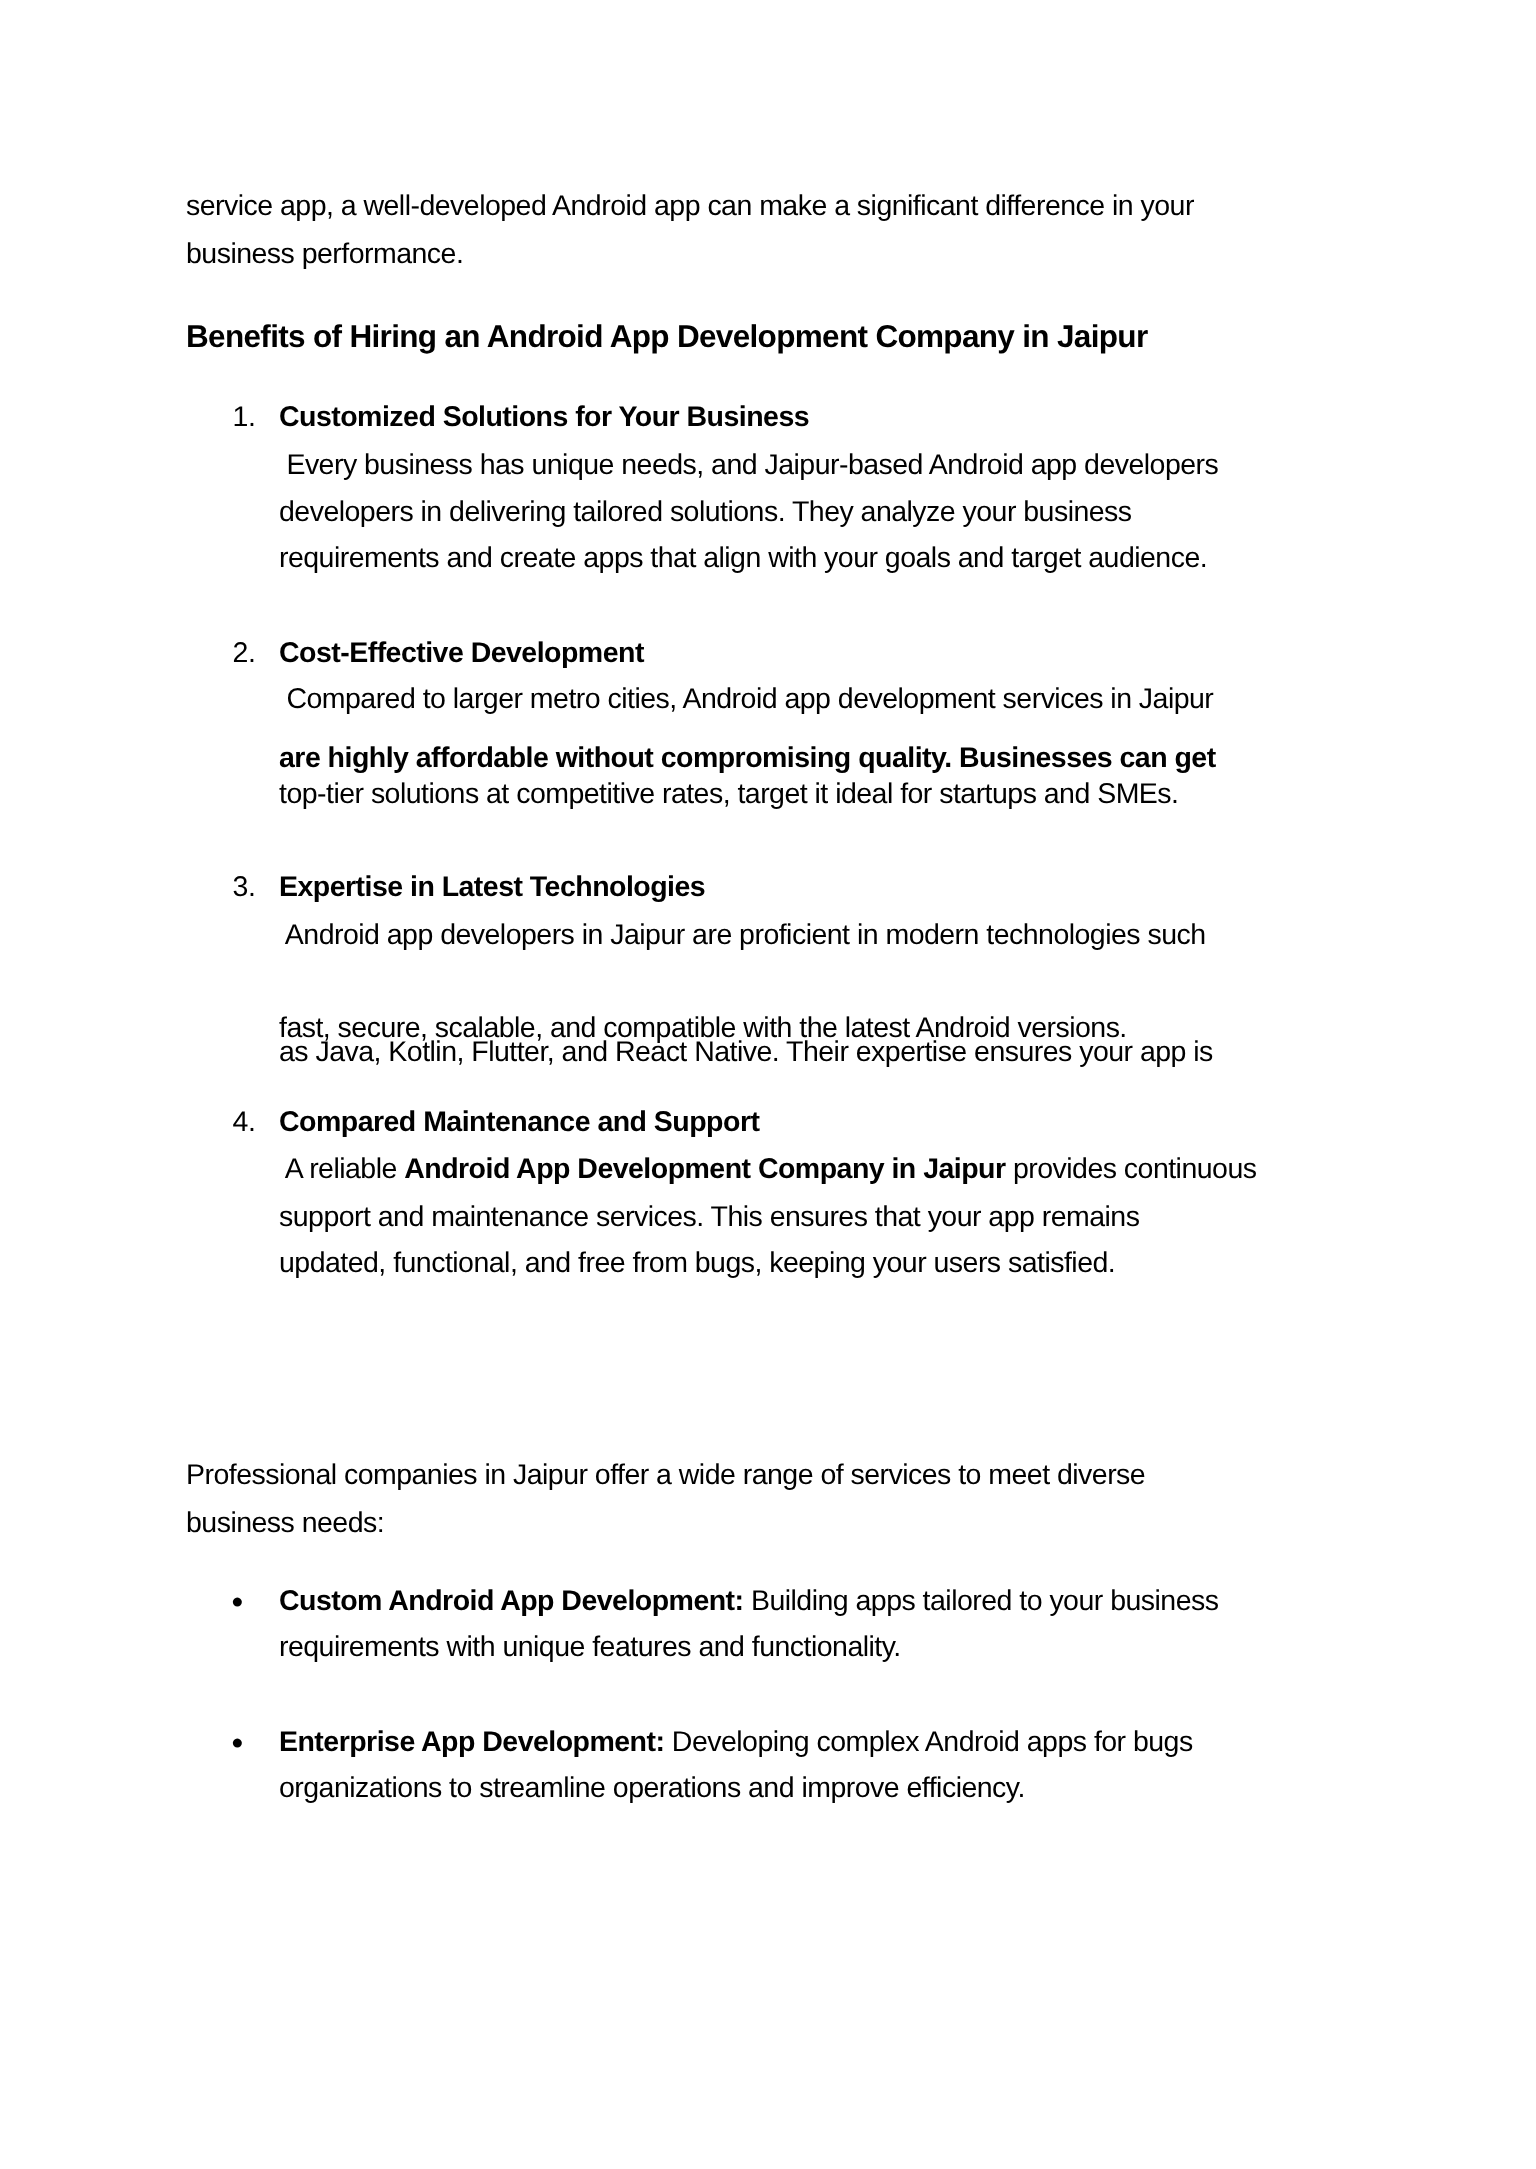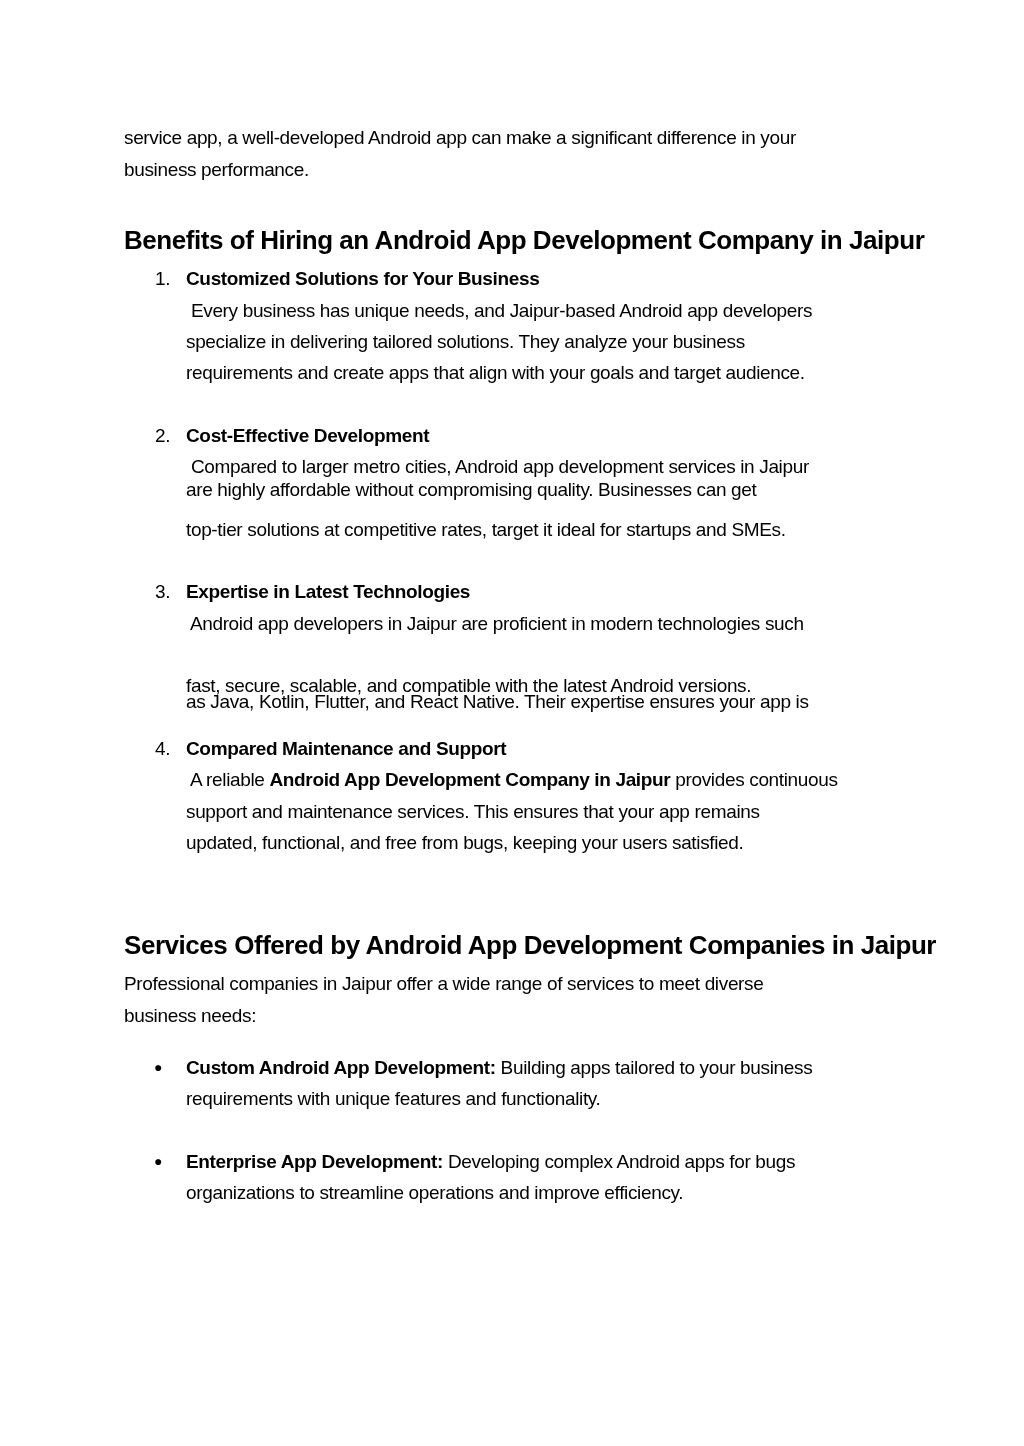--- a/index.html
+++ b/index.html
@@ -6,23 +6,22 @@
     body { width: 1024px; height: 1446px; position: relative; overflow: hidden; color: #000; }
     .page {
       position: absolute; left: 0; top: 0; width: 1024px; height: 1446px;
       font-family: "Liberation Sans", sans-serif;
     }
     .line {
       position: absolute; font-size: 19px; line-height: 31px; white-space: nowrap;
       letter-spacing: -0.35px;
     }
     .h2 {
-      position: absolute; font-size: 26px; font-weight: bold; white-space: nowrap;
+      position: absolute; font-size: 21px; font-weight: bold; white-space: nowrap;
       letter-spacing: -0.45px;
-      margin-top: 12px;
     }
     .b { font-weight: bold; text-align: right; }
     .num { position: absolute; font-size: 19px; line-height: 31px; letter-spacing: -0.3px; }
     .bullet { position: absolute; font-size: 14px; line-height: 31px; }
   </style>
 </head>
 <body>
 
 <div class="page">
 
@@ -32,50 +31,49 @@
   </div>
 
   <div class="h2" style="left:124px; top:213px;">Benefits of Hiring an Android App Development Company in Jaipur</div>
 
   <div>
 
     <div>
       <div class="num" style="left:155px; top:263px;">1.</div>
       <div class="line b" style="left:186px; top:263px;">Customized Solutions for Your Business</div>
       <div class="line" style="left:186px; top:295px; white-space:pre;"> Every business has unique needs, and Jaipur-based Android app developers</div>
-      <div class="line" style="left:186px; top:326px;">specialize in delivering tailored solutions. They analyze your business</div>
+      <div class="line" style="left:186px; top:326px;">developers in delivering tailored solutions. They analyze your business</div>
       <div class="line" style="left:186px; top:357px;">requirements and create apps that align with your goals and target audience.</div>
     </div>
 
     <div>
       <div class="num" style="left:155px; top:420px;">2.</div>
       <div class="line b" style="left:186px; top:420px;">Cost-Effective Development</div>
       <div class="line" style="left:186px; top:451px; white-space:pre;"> Compared to larger metro cities, Android app development services in Jaipur</div>
-      <div class="line" style="left:186px; top:474px;">are highly affordable without compromising quality. Businesses can get</div>
+      <div class="line" style="left:186px; top:490px;font-weight:bold;">are highly affordable without compromising quality. Businesses can get</div>
       <div class="line" style="left:186px; top:514px;">top-tier solutions at competitive rates, target it ideal for startups and SMEs.</div>
     </div>
 
     <div>
       <div class="num" style="left:155px; top:576px;">3.</div>
       <div class="line b" style="left:186px; top:576px;">Expertise in Latest Technologies</div>
       <div class="line" style="left:186px; top:608px; white-space:pre;"> Android app developers in Jaipur are proficient in modern technologies such</div>
       <div class="line" style="left:186px; top:639px;margin-top:47px;">as Java, Kotlin, Flutter, and React Native. Their expertise ensures your app is</div>
       <div class="line" style="left:186px; top:670px;">fast, secure, scalable, and compatible with the latest Android versions.</div>
     </div>
 
     <div>
       <div class="num" style="left:155px; top:733px;">4.</div>
       <div class="line b" style="left:186px; top:733px;">Compared Maintenance and Support</div>
       <div class="line" style="left:186px; top:764px; white-space:pre;"><span> A reliable </span><span class="b">Android App Development Company in Jaipur</span><span> provides continuous</span></div>
       <div class="line" style="left:186px; top:796px;">support and maintenance services. This ensures that your app remains</div>
       <div class="line" style="left:186px; top:827px;">updated, functional, and free from bugs, keeping your users satisfied.</div>
     </div>
   </div>
 
-  <div class="h2" style="left:124px; top:918px;">Services Offered by Android App Development Companies in Jaipur</div>
 
   <div>
     <div class="line" style="left:124px; top:968px;">Professional companies in Jaipur offer a wide range of services to meet diverse</div>
     <div class="line" style="left:124px; top:1000px;">business needs:</div>
   </div>
 
   <div>
     <div>
       <div class="bullet" style="left:154px; top:1052px;">●</div>
       <div class="line" style="left:186px; top:1052px; white-space:pre;"><span class="b">Custom Android App Development:</span><span> Building apps tailored to your business</span></div>

